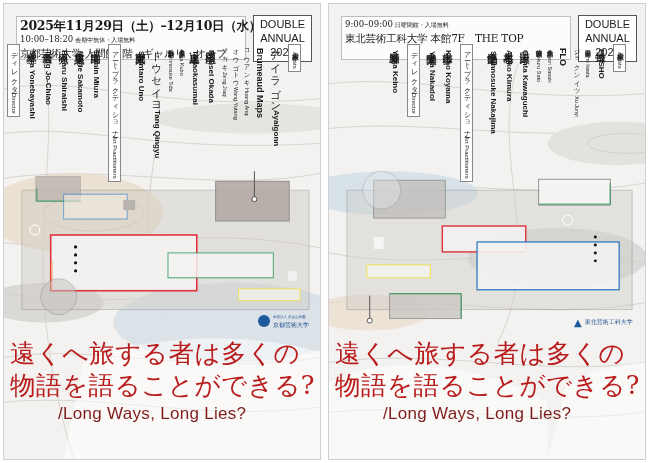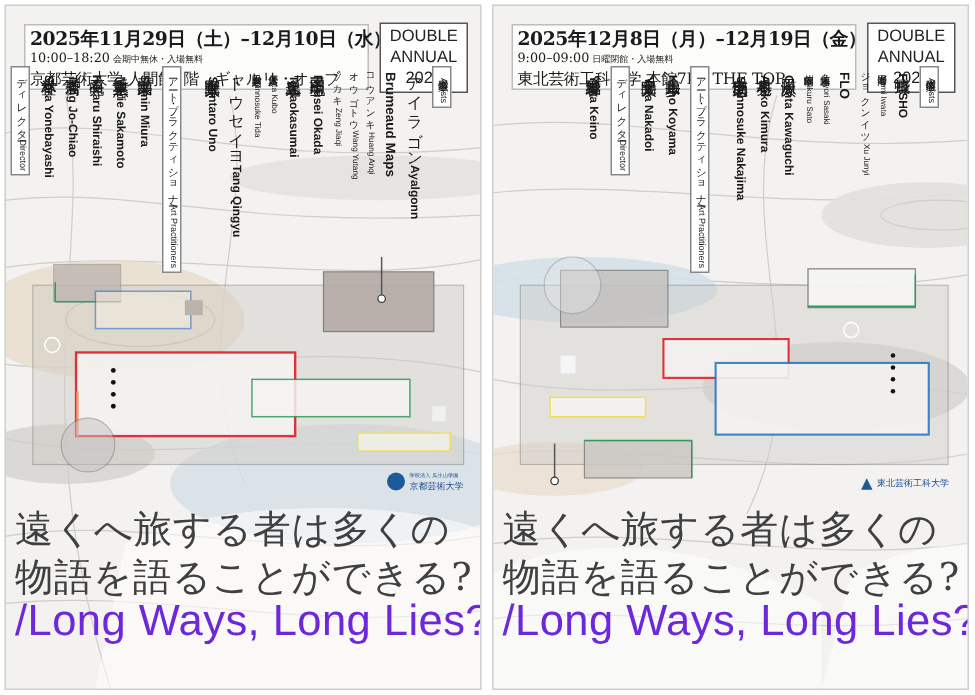--- a/index.html
+++ b/index.html
@@ -30,22 +30,22 @@
     display: flex; flex-direction: row-reverse; gap: 2px; }
   .col { writing-mode: vertical-rl; white-space: nowrap; font-size: 10.5px; line-height: 14px; letter-spacing: 0.5px; }
   .col.sub { font-size: 6.5px; line-height: 9px; }
   .col .en { font-family: "Liberation Sans", sans-serif; font-size: 8px; font-weight: bold; letter-spacing: 0; margin-top: 4px; }
   .col.sub .en { font-size: 5.5px; font-weight: normal; }
   .col.label { font-size: 7px; line-height: 11px; border: 1px solid #888; background: #fff; padding: 2px 0; height: fit-content; margin: 0 3px; }
   .col.label .en { font-size: 6px; font-weight: normal; margin-top: 3px; }
   .gap { width: 6px; }
 
   .title-block { position: absolute; left: 6px; top: 333px; width: 308px; }
-  .title-jp { font-family: "DejaVu Serif", serif; font-size: 25.5px; line-height: 32px; letter-spacing: 0.5px; white-space: nowrap; color: #404040; }
-  .title-en { font-family: "Liberation Sans", sans-serif; font-size: 29px; line-height: 26px; letter-spacing: 0.3px; white-space: nowrap; color: #6d28d9; }
+  .title-jp { font-family: "DejaVu Serif", serif; font-size: 25.5px; line-height: 32px; letter-spacing: 0.5px; white-space: nowrap; color: #b91c1c; }
+  .title-en { font-family: "Liberation Sans", sans-serif; font-size: 17px; line-height: 26px; letter-spacing: 0.3px; white-space: nowrap; color: #7f1d1d; margin-left: 48px; }
 
   .uni-logo { position: absolute; display: flex; align-items: center; gap: 3px; font-size: 6px; color: #1d4e8f; white-space: nowrap; }
   .uni-logo .dot { width: 12px; height: 12px; border-radius: 50%; background: #1d5a9a; }
   .uni-logo .stack { display: flex; flex-direction: column; line-height: 7px; }
   .uni-logo .stack .small { font-size: 3.5px; }
 </style>
 </head>
 <body>
 
 <div class="poster" id="poster-left">
@@ -199,21 +199,20 @@
     <line x1="61" y1="291" x2="133" y2="291" stroke="#2f9a5a" stroke-width="1"></line>
     <line x1="133" y1="291" x2="133" y2="316" stroke="#2f9a5a" stroke-width="1"></line>
     <line x1="41" y1="293" x2="41" y2="316" stroke="#555" stroke-width="1"></line>
     <circle cx="41" cy="318" r="2.5" fill="#fff" stroke="#333" stroke-width="0.8"></circle>
     <path d="M0 380 C60 350 150 360 220 400 L220 457 L0 457 Z" fill="#ffffff" opacity="0.5"></path>
     <path d="M240 380 C280 360 318 360 318 360 L318 457 L220 457 Z" fill="#ffffff" opacity="0.5"></path>
   </svg>
 
   <div class="header">
     <div class="header-info">
-      <div class="date-line">2025年12月8日（月）–12月19日（金）</div>
       <div class="time-line">
         <span>9:00–09:00</span><span class="note">日曜閉館・入場無料</span>
       </div>
       <div class="venue-line">東北芸術工科大学 本館7F　THE TOP</div>
     </div>
     <div class="logo-box">
       <div>DOUBLE</div>
       <div>ANNUAL</div>
       <div>2026</div>
     </div>

